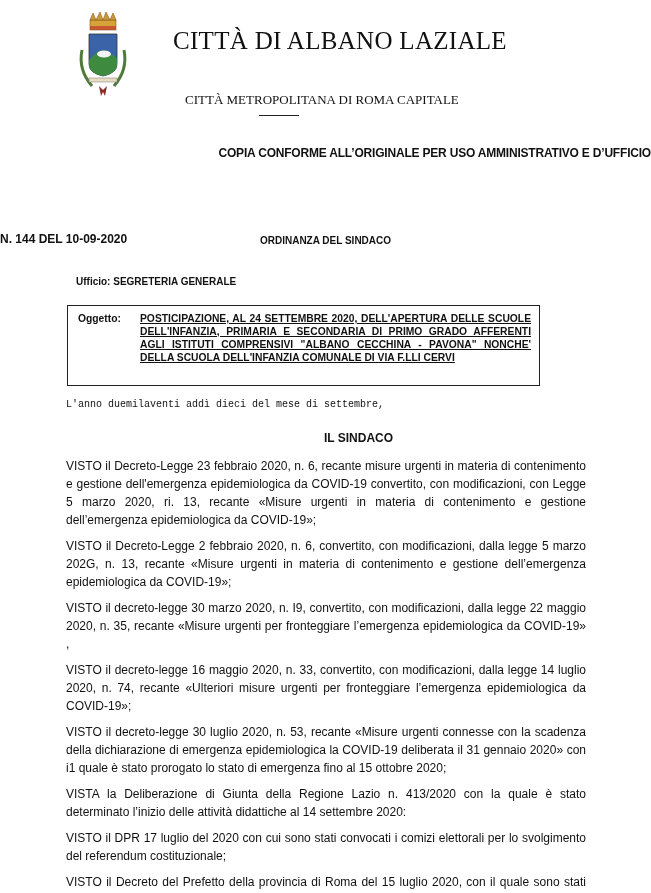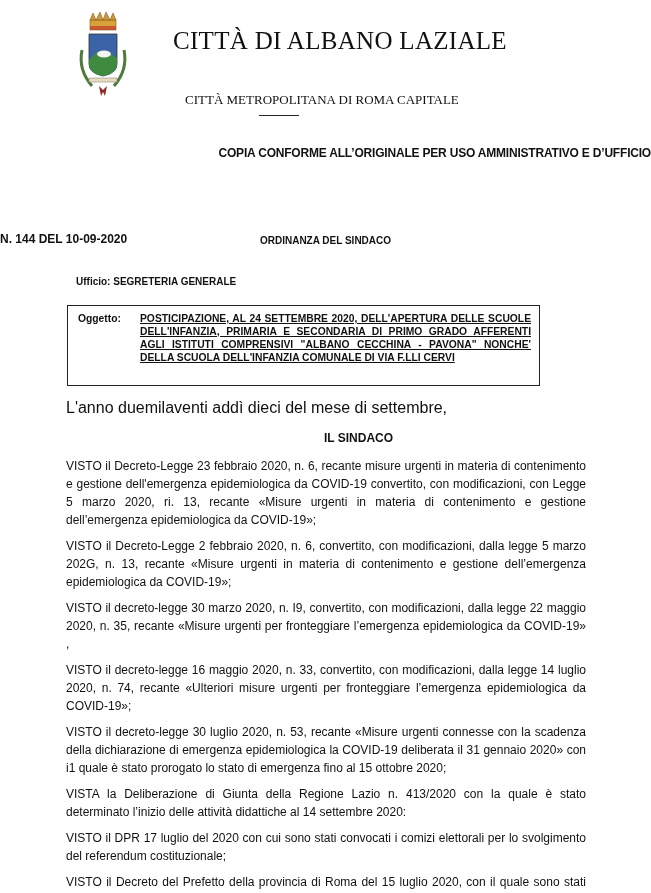--- a/index.html
+++ b/index.html
@@ -10,21 +10,21 @@
   #city-title { position:absolute; left:173px; top:27px; font-size:25px; letter-spacing:0.3px; white-space:nowrap; }
   #city-subtitle { position:absolute; left:185px; top:92px; font-size:13px; white-space:nowrap; }
   #header-rule { position:absolute; left:259px; top:115px; width:40px; border-top:1px solid #222; }
   #copia { position:absolute; left:0; width:651px; top:146px; text-align:right; font-size:12px; font-weight:bold; letter-spacing:-0.2px; }
   #ord-title { position:absolute; left:0; width:651px; top:203px; text-align:center; font-size:10px; font-weight:bold;margin-top:32px; }
   #ord-number { position:absolute; left:0; width:651px; top:232px; text-align:left; font-size:12px; font-weight:bold; }
   #ufficio { position:absolute; left:76px; top:276px; font-size:10px; font-weight:bold; }
   #subject-box { position:absolute; left:67px; top:305px; width:473px; height:81px; border:1.5px solid #222; box-sizing:border-box; padding:6px 8px 0 10px; font-size:10.3px; font-weight:bold; line-height:13px; }
   #subject-box .label { float:left; width:62px; }
   #subject-box .text { margin-left:62px; text-align:justify;text-decoration:underline; }
-  #intro { position:absolute; left:66px; top:399px; font-size:16px; }
+  #intro { position:absolute; left:66px; top:399px; font-size:10px;font-family:Liberation Mono, monospace; }
   #sindaco { position:absolute; left:0; width:651px; top:431px; text-align:center; font-size:12px; font-weight:bold;padding-left:33px; }
   #body { position:absolute; left:66px; top:457px; width:520px; font-size:12px; line-height:18px; }
   #body p { margin:0 0 8px 0; text-align:justify; }
 </style>
 </head>
 <body>
 
 <svg id="crest" viewBox="0 0 62 92">
 
   <rect x="18" y="10" width="26" height="10" fill="#d7a23a" stroke="#8a5a1a" stroke-width="0.6"></rect>

